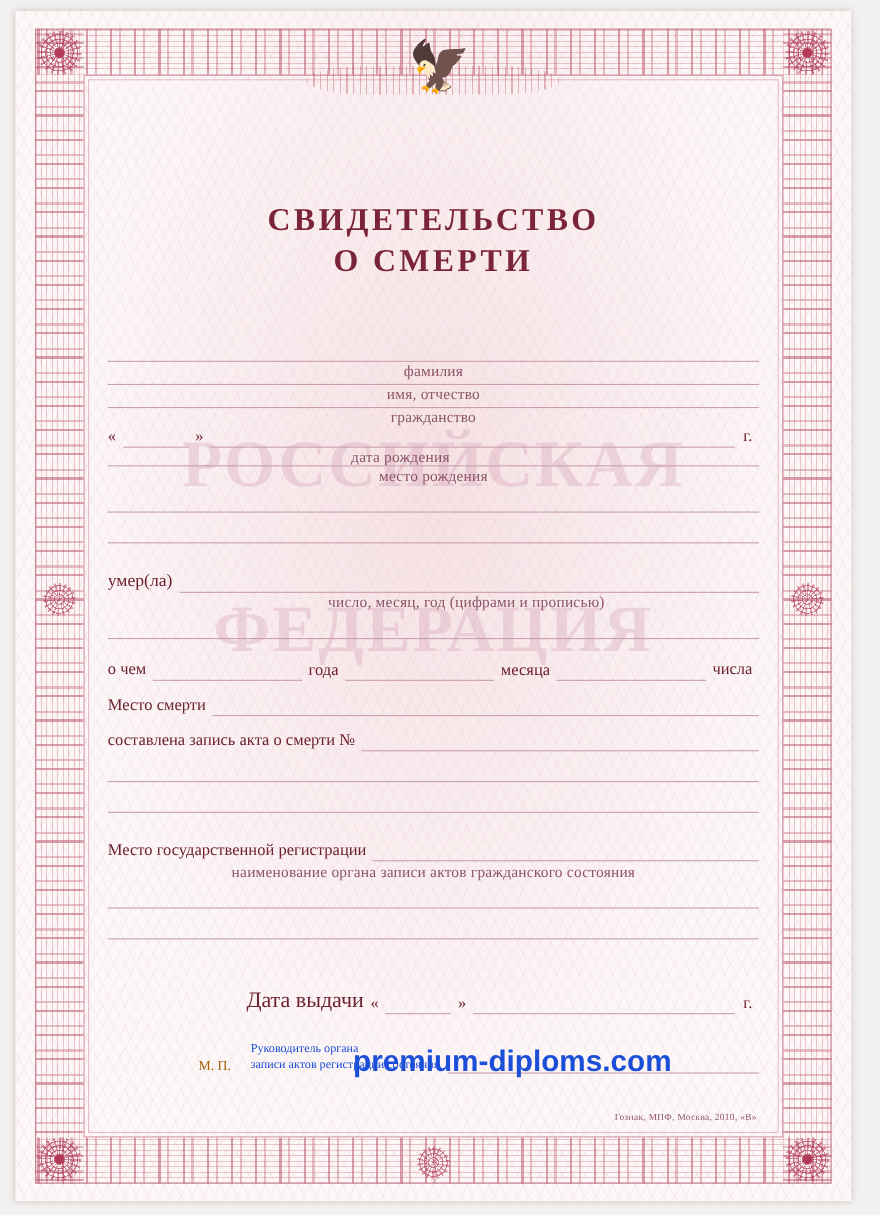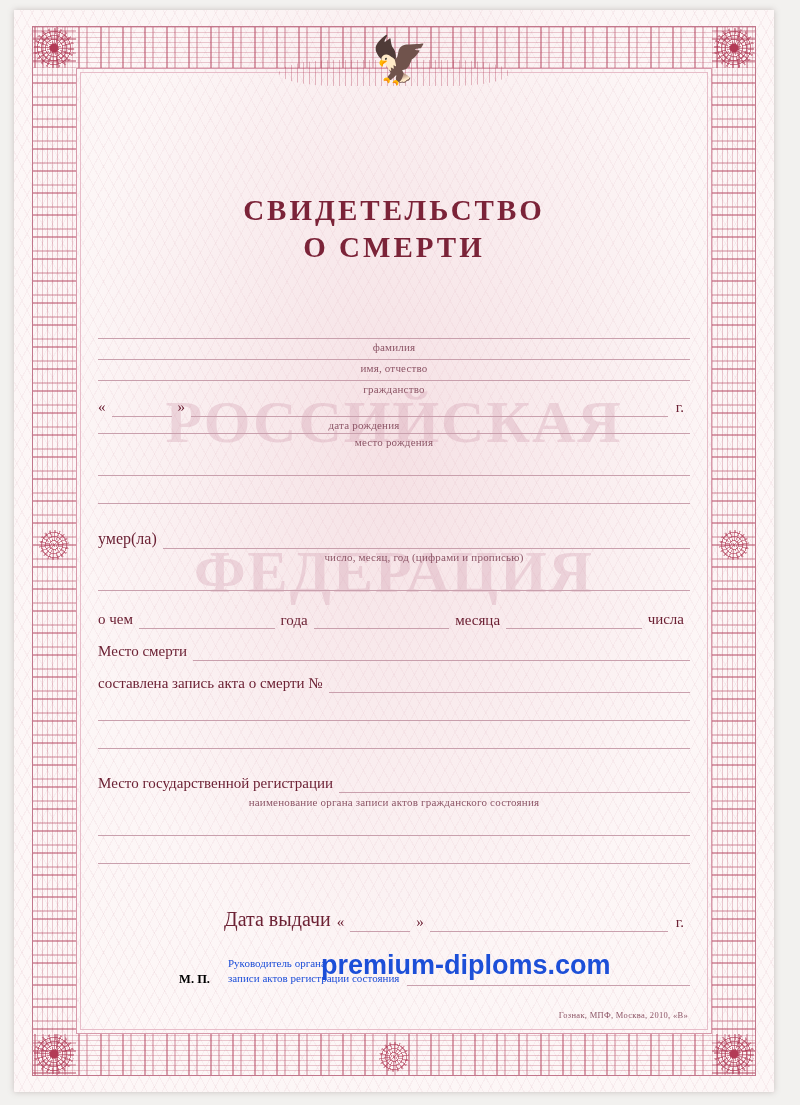--- a/index.html
+++ b/index.html
@@ -176,21 +176,21 @@
     color: #8e2b44;
     font-size: 46px;
     line-height: 58px;
   }
 
   
   .content {
     position: absolute;
     left: 84px;
     right: 84px;
-    top: 156px;
+    top: 146px;
   }
 
   .title {
     text-align: center;
     color: #7b2338;
     font-weight: bold;
     font-size: 29px;
     letter-spacing: 3px;
     line-height: 1.28;
     margin: 26px 0 0 0;
@@ -198,21 +198,21 @@
 
   
   .line {
     position: relative;
     height: 1px;
     background: #c9a0ad;
     margin: 0;
   }
   .cap {
     text-align: center;
-    font-size: 11px;
+    font-size: 14px;
     color: #8c5566;
     letter-spacing: .2px;
     margin-top: 2px;
     height: 12px;
   }
   .field { margin-top: 17px; }
   .field .line { height: 1px; }
 
   .row {
     display: flex;
@@ -239,22 +239,21 @@
     position: absolute;
     right: 86px;
     bottom: 72px;
     font-size: 8.5px;
     color: #8c5566;
     letter-spacing: .3px;
   }
 
   .mp {
     font-size: 12.5px;
-    color: #000000;
-    font-weight: bold;
+    color: #a16207;
   }
 
   .sig-block {
     font-size: 11px;
     color: #1d4ed8;
     line-height: 1.35;
   }
 
   .url-overlay {
     position: absolute;

